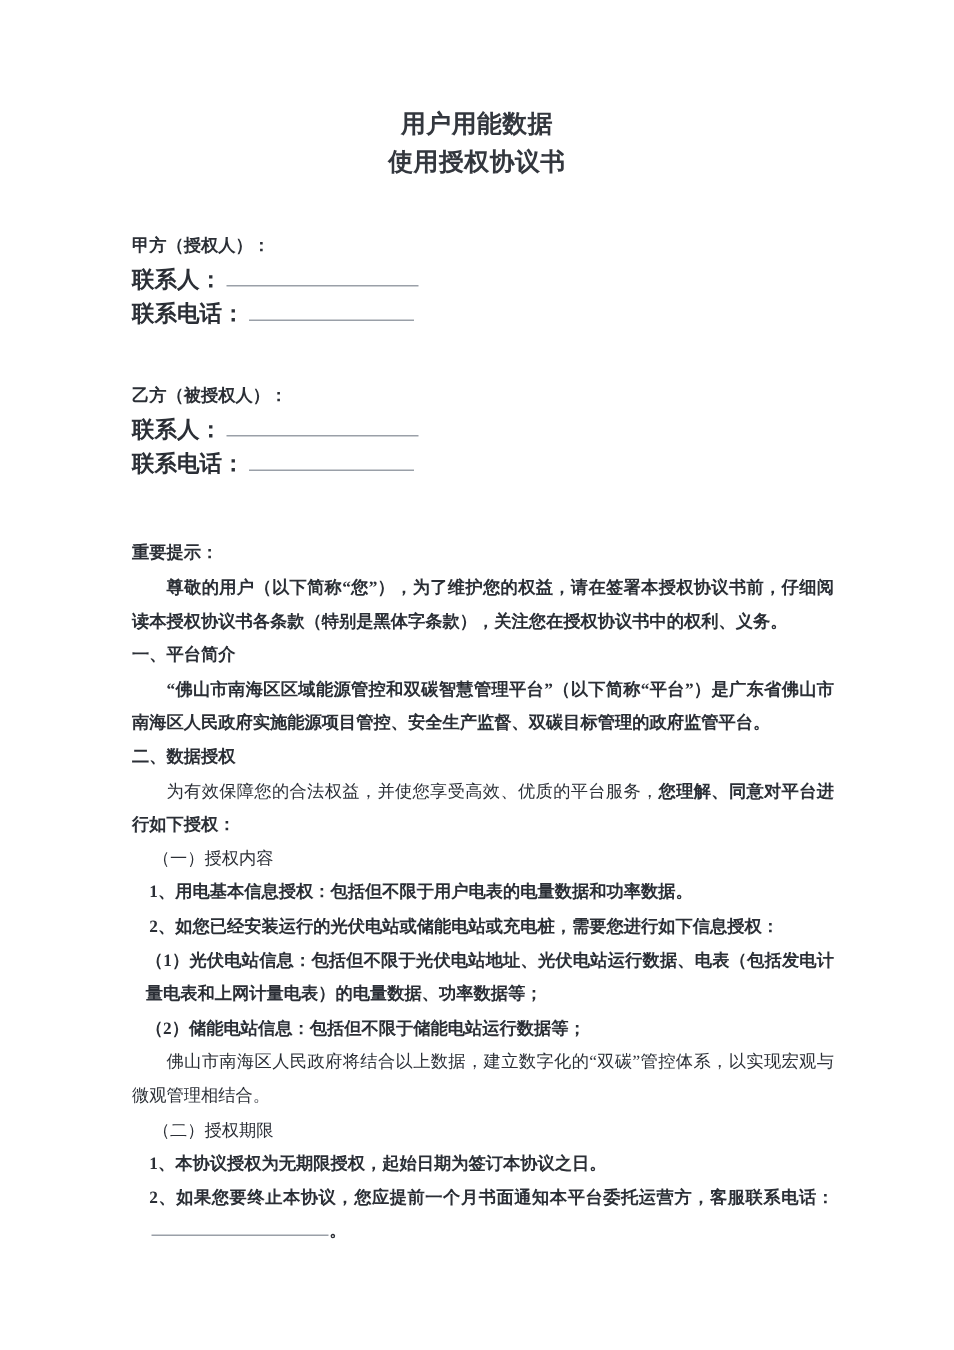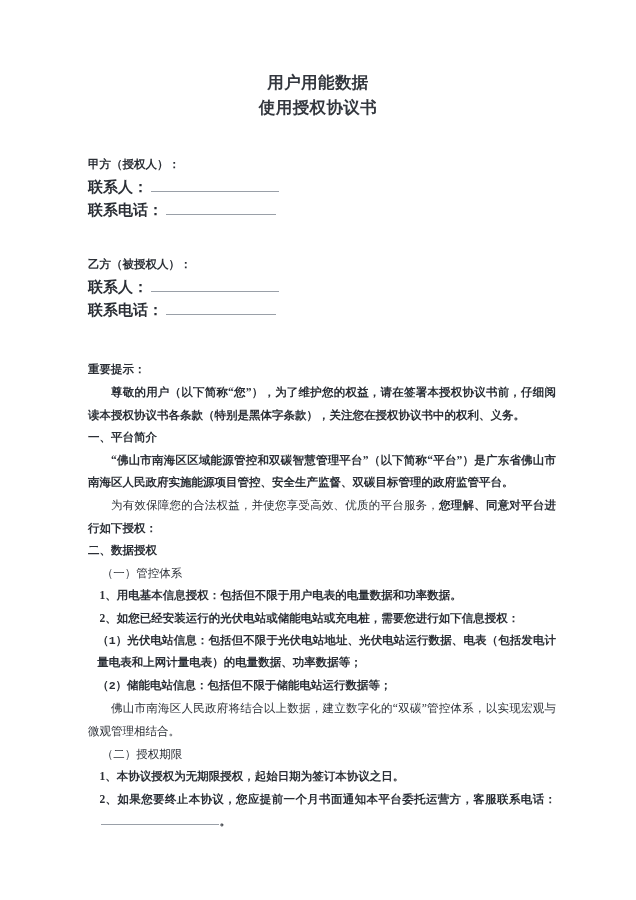--- a/index.html
+++ b/index.html
@@ -99,21 +99,20 @@
     font-weight: 700;
     text-indent: 0;
   }
   p.sub-item {
     padding-left: 1em;
     text-indent: 0;
   }
   p.sub-sub-item {
     padding-left: 0.8em;
     text-indent: 0;
-    font-family: Liberation Mono, monospace;
   }
   p.sub-label {
     padding-left: 1.2em;
     text-indent: 0;
     font-weight: 400;
   }
   .b { font-weight: 700; }
   .n { font-weight: 400; }
 
   .inline-blank {
@@ -160,24 +159,24 @@
   </div>
 
   <div class="body-section">
 
     <div class="notice-title">重要提示：</div>
     <p class="para indent bold">尊敬的用户（以下简称“您”），为了维护您的权益，请在签署本授权协议书前，仔细阅读本授权协议书各条款（特别是黑体字条款），关注您在授权协议书中的权利、义务。</p>
 
     <p class="para heading">一、平台简介</p>
     <p class="para indent bold">“佛山市南海区区域能源管控和双碳智慧管理平台”（以下简称“平台”）是广东省佛山市南海区人民政府实施能源项目管控、安全生产监督、双碳目标管理的政府监管平台。</p>
 
+    <p class="para heading">二、数据授权</p>
     <p class="para indent"><span class="n">为有效保障您的合法权益，并使您享受高效、优质的平台服务，</span><span class="b">您理解、同意对平台进行如下授权：</span></p>
-    <p class="para heading">二、数据授权</p>
 
-    <p class="para sub-label">（一）管控体系</p>
+    <p class="para sub-label">（一）授权内容</p>
     <p class="para sub-item bold">1、用电基本信息授权：包括但不限于用户电表的电量数据和功率数据。</p>
     <p class="para sub-item bold">2、如您已经安装运行的光伏电站或储能电站或充电桩，需要您进行如下信息授权：</p>
     <p class="para sub-sub-item bold">（1）光伏电站信息：包括但不限于光伏电站地址、光伏电站运行数据、电表（包括发电计量电表和上网计量电表）的电量数据、功率数据等；</p>
     <p class="para sub-sub-item bold">（2）储能电站信息：包括但不限于储能电站运行数据等；</p>
     <p class="para indent">佛山市南海区人民政府将结合以上数据，建立数字化的“双碳”管控体系，以实现宏观与微观管理相结合。</p>
 
     <p class="para sub-label">（二）授权期限</p>
     <p class="para sub-item bold">1、本协议授权为无期限授权，起始日期为签订本协议之日。</p>
     <p class="para sub-item bold"><span>2、如果您要终止本协议，您应提前一个月书面通知本平台委托运营方，客服联系电话：</span><span class="inline-blank"></span><span>。</span></p>
 

